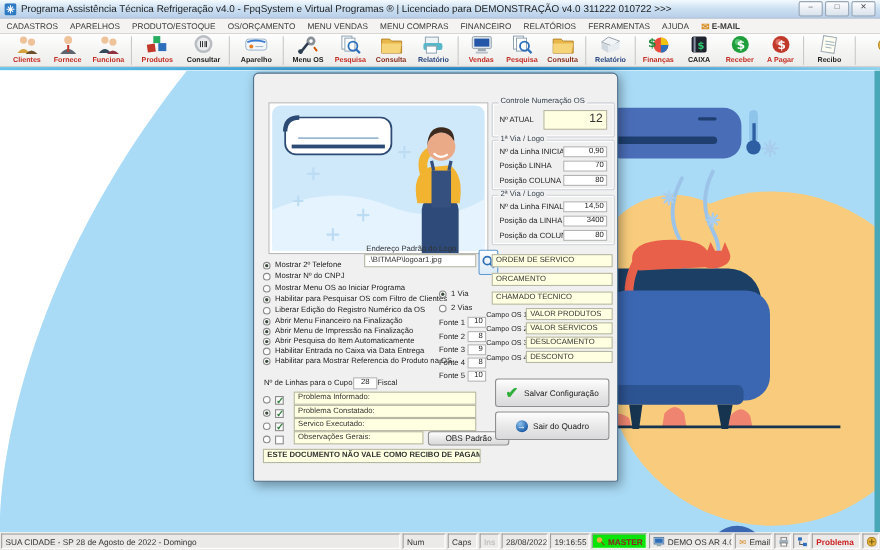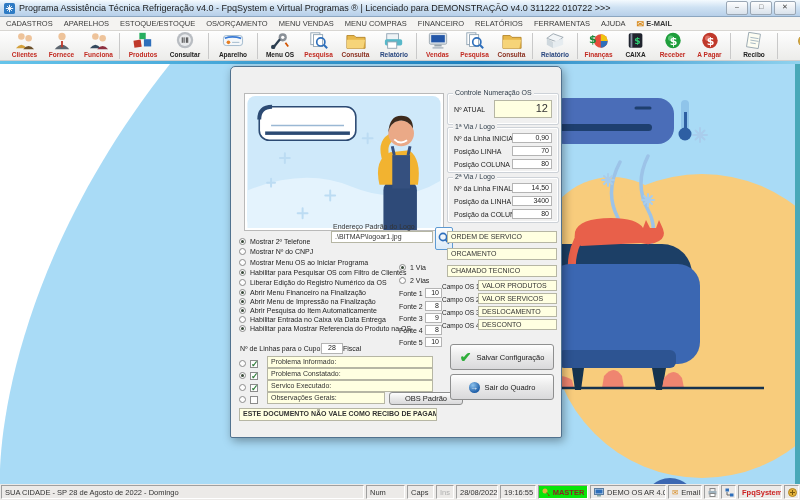--- a/index.html
+++ b/index.html
@@ -95,21 +95,21 @@
     </svg>
     <span class="ttl">Programa Assistência Técnica Refrigeração v4.0 - FpqSystem e Virtual Programas ® | Licenciado para  DEMONSTRAÇÃO v4.0 311222 010722 &gt;&gt;&gt;</span>
     <span class="winbtn">–</span>
     <span class="winbtn">□</span>
     <span class="winbtn">✕</span>
   </div>
 
   <div class="menubar">
     <span class="mi">CADASTROS</span>
     <span class="mi">APARELHOS</span>
-    <span class="mi">ESTOQUE/ESTOQUE</span>
+    <span class="mi">PRODUTO/ESTOQUE</span>
     <span class="mi">OS/ORÇAMENTO</span>
     <span class="mi">MENU VENDAS</span>
     <span class="mi">MENU COMPRAS</span>
     <span class="mi">FINANCEIRO</span>
     <span class="mi">RELATÓRIOS</span>
     <span class="mi">FERRAMENTAS</span>
     <span class="mi">AJUDA</span>
     <span class="mail">
       <span class="env">✉</span>
       <span>E-MAIL</span>
@@ -611,21 +611,21 @@
           <rect x="2" y="5.5" width="5" height="3" fill="#fff" stroke="#888"></rect>
         </svg>
     </div>
     <div class="seg" style="width:15px">
       <svg class="sic" width="9" height="9" viewBox="0 0 9 9">
           <rect x="0.5" y="0.5" width="3.5" height="3" fill="#2e6fbb"></rect>
           <rect x="5" y="5.5" width="3.5" height="3" fill="#2e6fbb"></rect>
           <path d="M2 4v3h3" fill="none" stroke="#666"></path>
         </svg>
     </div>
-    <div class="seg fpq" style="width:44px">FpqSystem</div>
+    <div class="seg fpq" style="width:44px">Problema</div>
     <div class="seg" style="width:15px">
       <svg class="sic" width="9" height="9" viewBox="0 0 9 9">
           <circle cx="4.5" cy="4.5" r="4" fill="#e3b23c" stroke="#b28420"></circle>
           <path d="M4.5 2v5M2 4.5h5" stroke="#7a5a10"></path>
         </svg>
     </div>
   </div>
 </div>
 
 </body></html>

